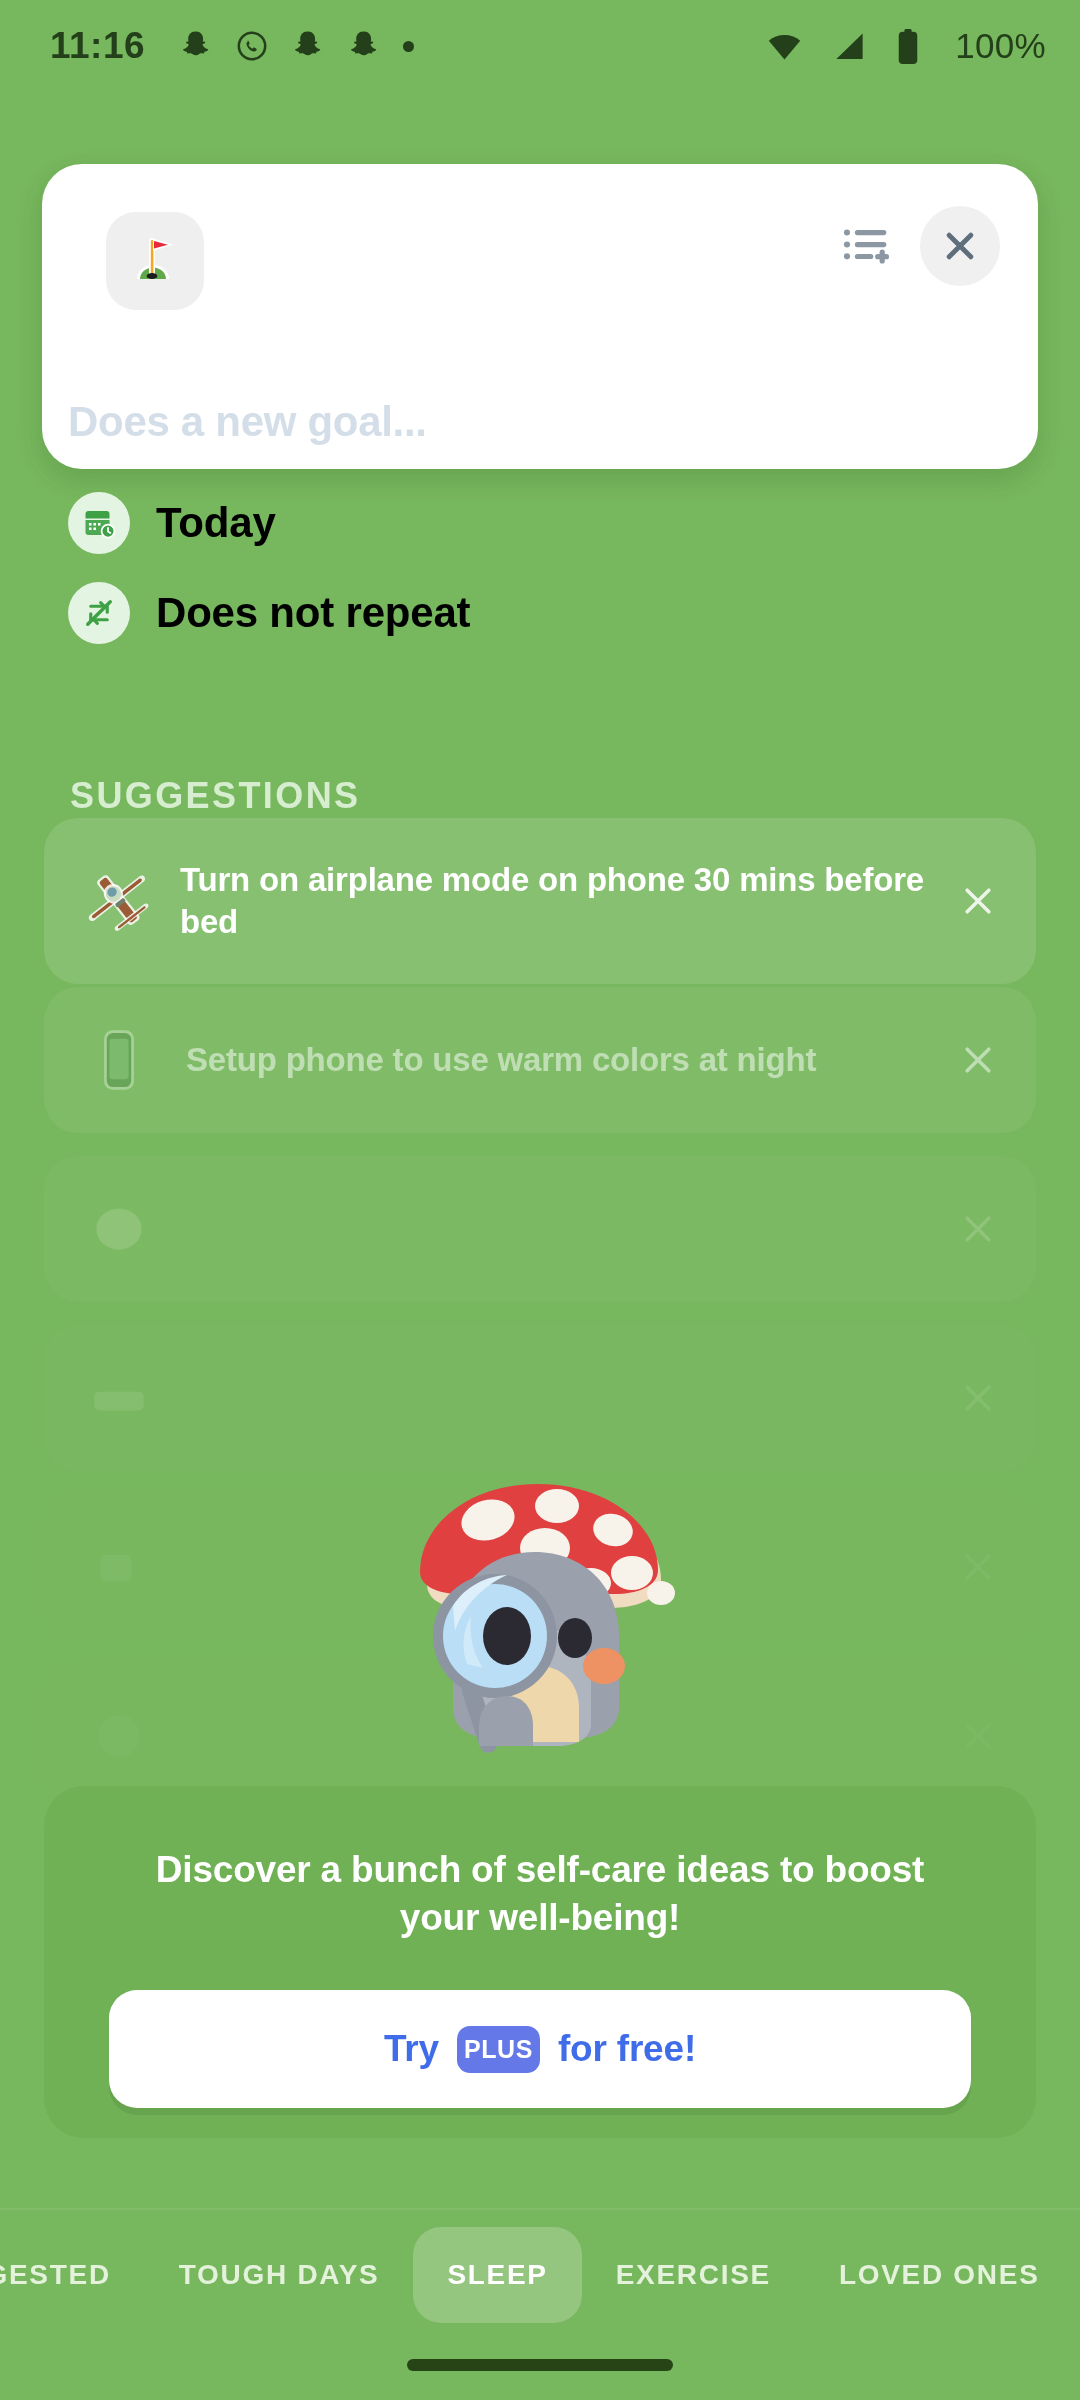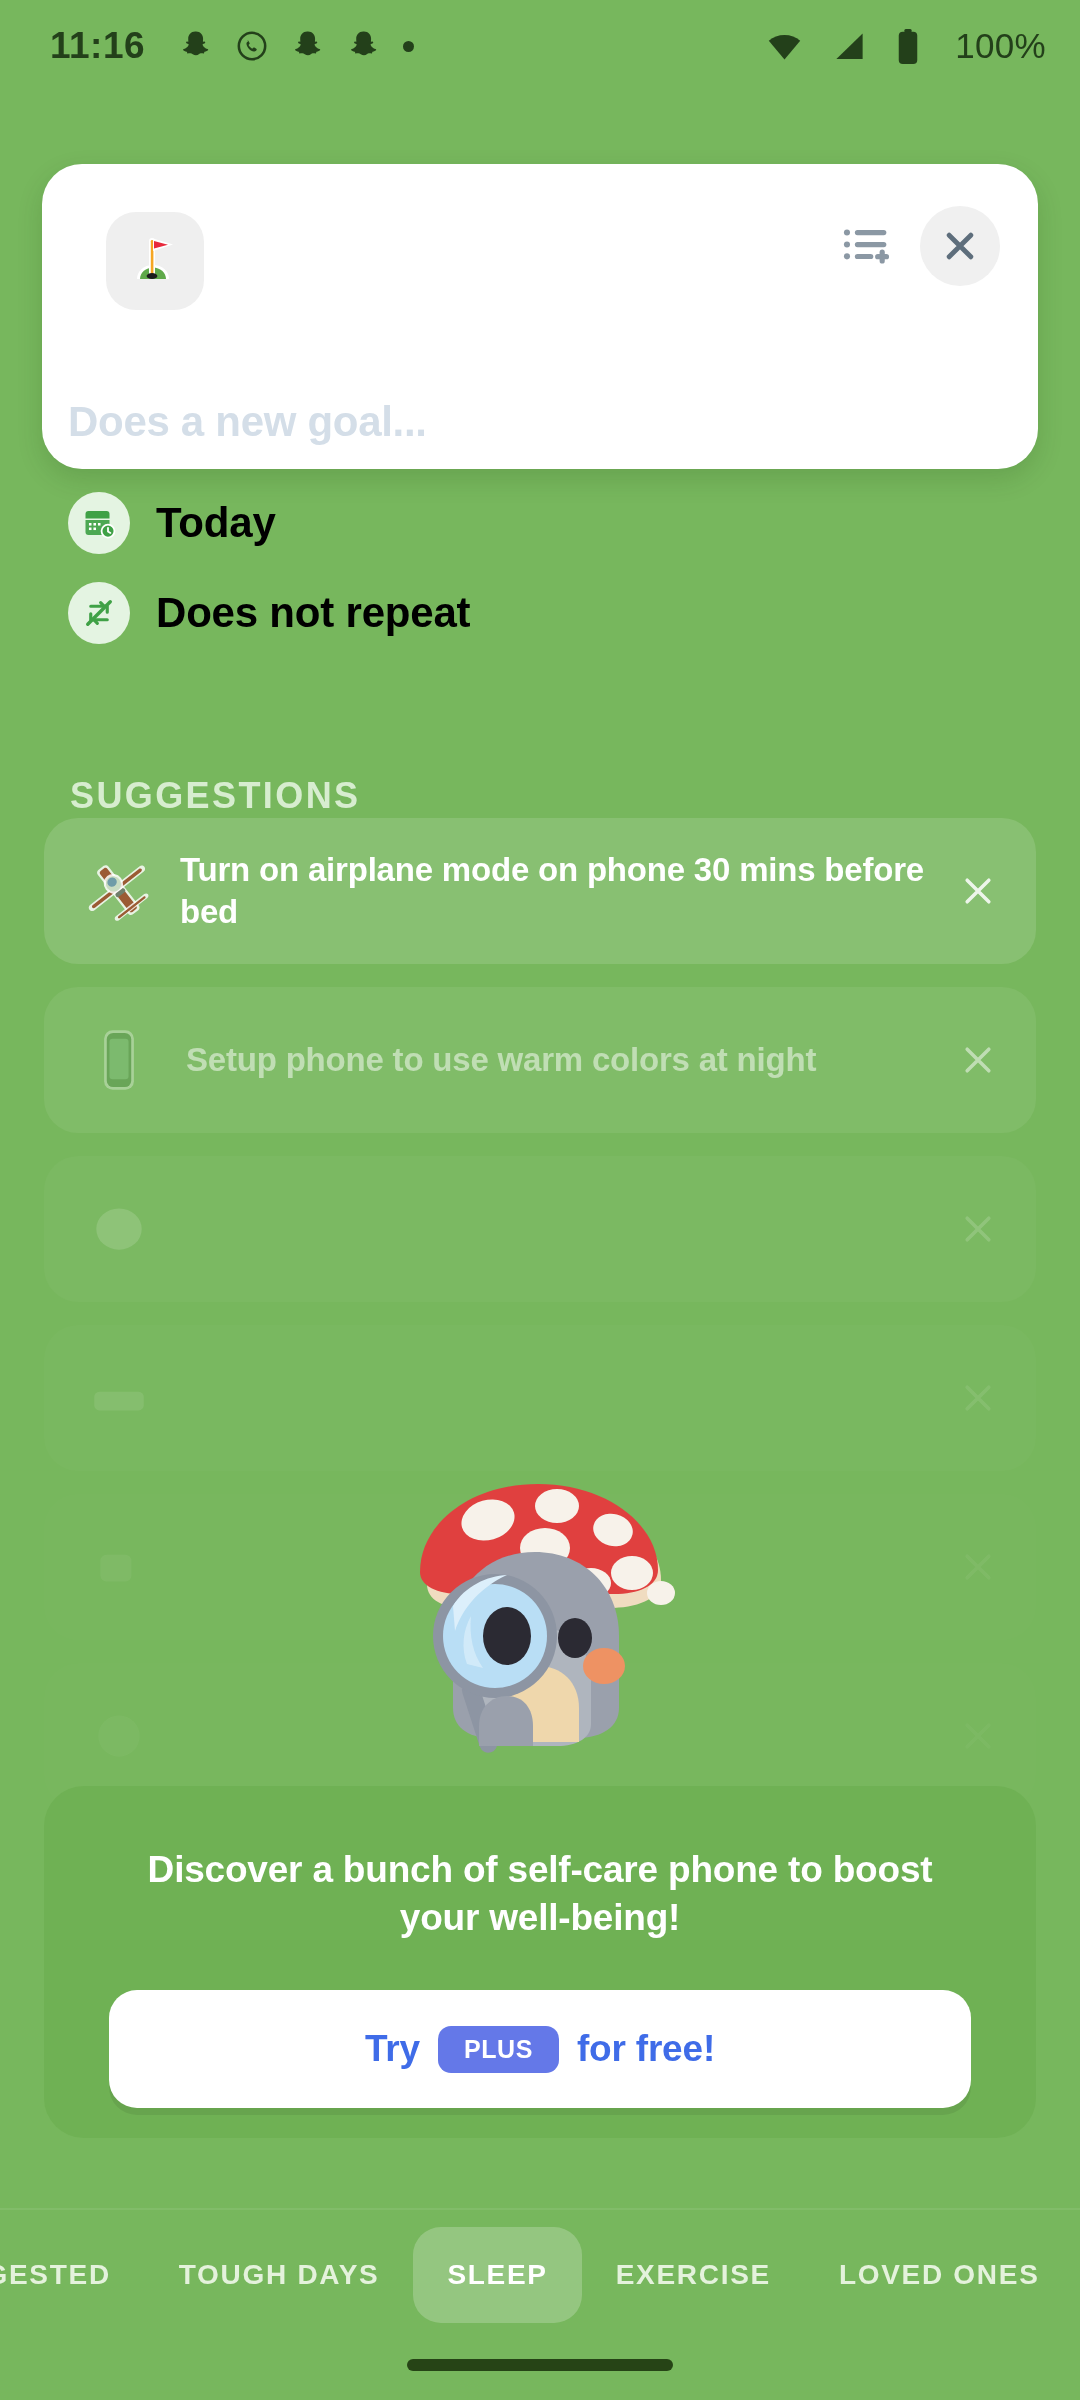--- a/index.html
+++ b/index.html
@@ -88,21 +88,21 @@
     color:#D7EDCF;
   }
   .sugg-card {
     position:absolute; left:44px;
     width:992px;
     border-radius:34px;
     background:rgba(255,255,255,0.13);
     display:flex; align-items:center;
     padding:0 26px 0 36px;
   }
-  .sugg-1 { top:818px; height:146px; }
+  .sugg-1 { top:818px; height:166px; }
   .sugg-2 { top:987px; height:146px; background:rgba(255,255,255,0.07); }
   .sugg-3 { top:1156px; height:146px; background:rgba(255,255,255,0.030); }
   .sugg-4 { top:1325px; height:146px; background:rgba(255,255,255,0.018); }
   .sugg-5 { top:1494px; height:146px; background:rgba(255,255,255,0.010); }
   .sugg-6 { top:1663px; height:146px; background:rgba(255,255,255,0.006); }
   .sugg-emoji {
     width:78px; flex:0 0 78px; height:78px;
     display:flex; align-items:center; justify-content:center;
   }
   .sugg-text {
@@ -155,21 +155,21 @@
     display:flex; align-items:center; justify-content:center;
     gap:18px; cursor:pointer;
     box-shadow:0 7px 0 rgba(0,0,0,0.07);
   }
   .promo-btn-txt {
     font-size:37px; font-weight:700; color:#3F6CE8; letter-spacing:-0.2px;
   }
   .plus-badge {
     background:#6478E8; color:#FFFFFF;
     font-size:25px; font-weight:700; letter-spacing:0.6px;
-    padding:9px 26px; border-radius:13px;
+    padding:9px 7px; border-radius:13px;
   }
 
   
   .tabsep {
     position:absolute; left:0; top:2208px; width:1080px; height:2px;
     background:rgba(255,255,255,0.08);
   }
   .tabbar {
     position:absolute; left:0; top:2210px; width:1080px; height:130px;
     display:flex; align-items:center;
@@ -443,21 +443,21 @@
       <path d="M78 168c12-20 34-30 54-31-26 12-44 32-52 56z" fill="#DCEFFB"></path>
       <path d="M92 226c-6-16-4-34 4-48-2 20 2 38 12 52z" fill="#DCEFFB" opacity="0.7"></path>
 
       <ellipse cx="132" cy="198" rx="24" ry="29" fill="#2B2A33"></ellipse>
 
       <path d="M104 288c0-18 12-30 28-30s26 12 26 30v20h-54z" fill="#9AA0AC"></path>
     </svg>
   </div>
 
   <div class="promo">
-    <div class="promo-text">Discover a bunch of self-care phone to boost your well-being!</div>
+    <div class="promo-text">Discover a bunch of self-care ideas to boost your well-being!</div>
     <div class="promo-btn">
       <span class="promo-btn-txt">Try</span>
       <span class="plus-badge">PLUS</span>
       <span class="promo-btn-txt">for free!</span>
     </div>
   </div>
 
   <div class="tabsep"></div>
   <div class="tabbar">
     <div class="tab tab-0">GGESTED</div>

